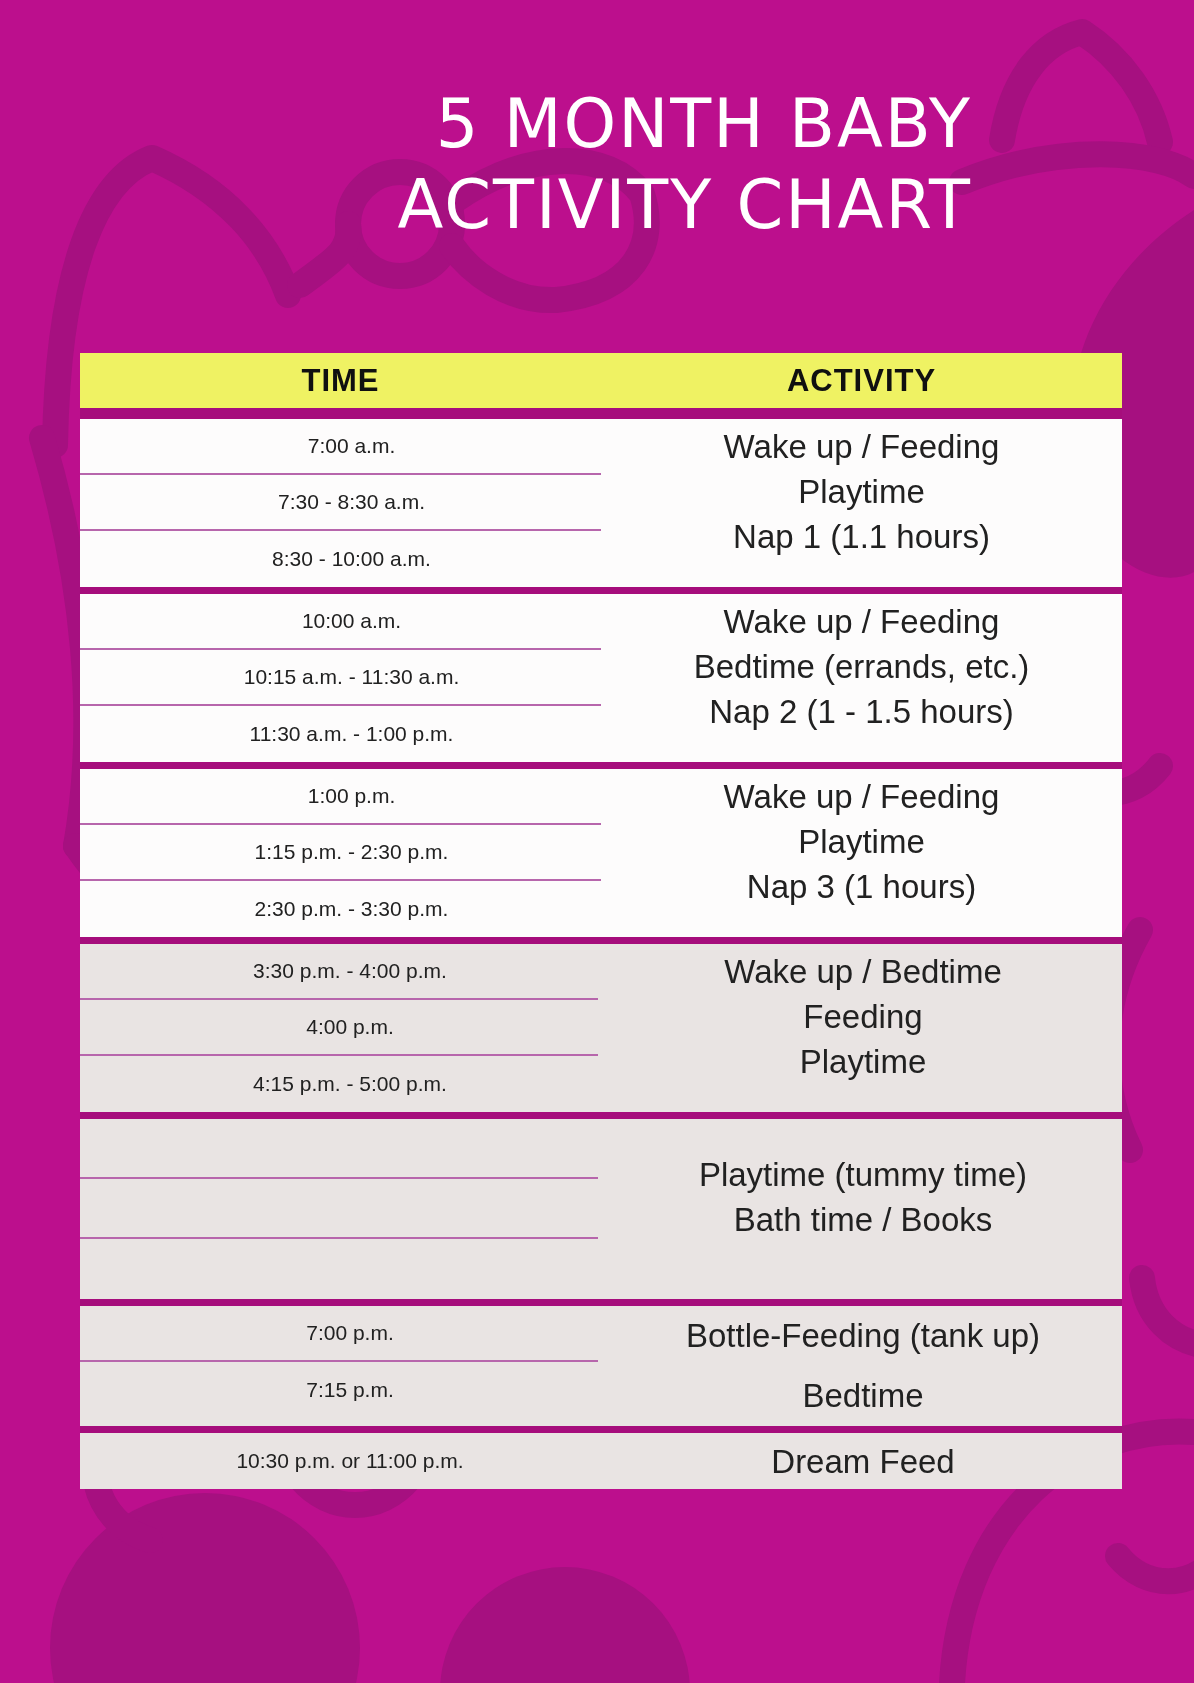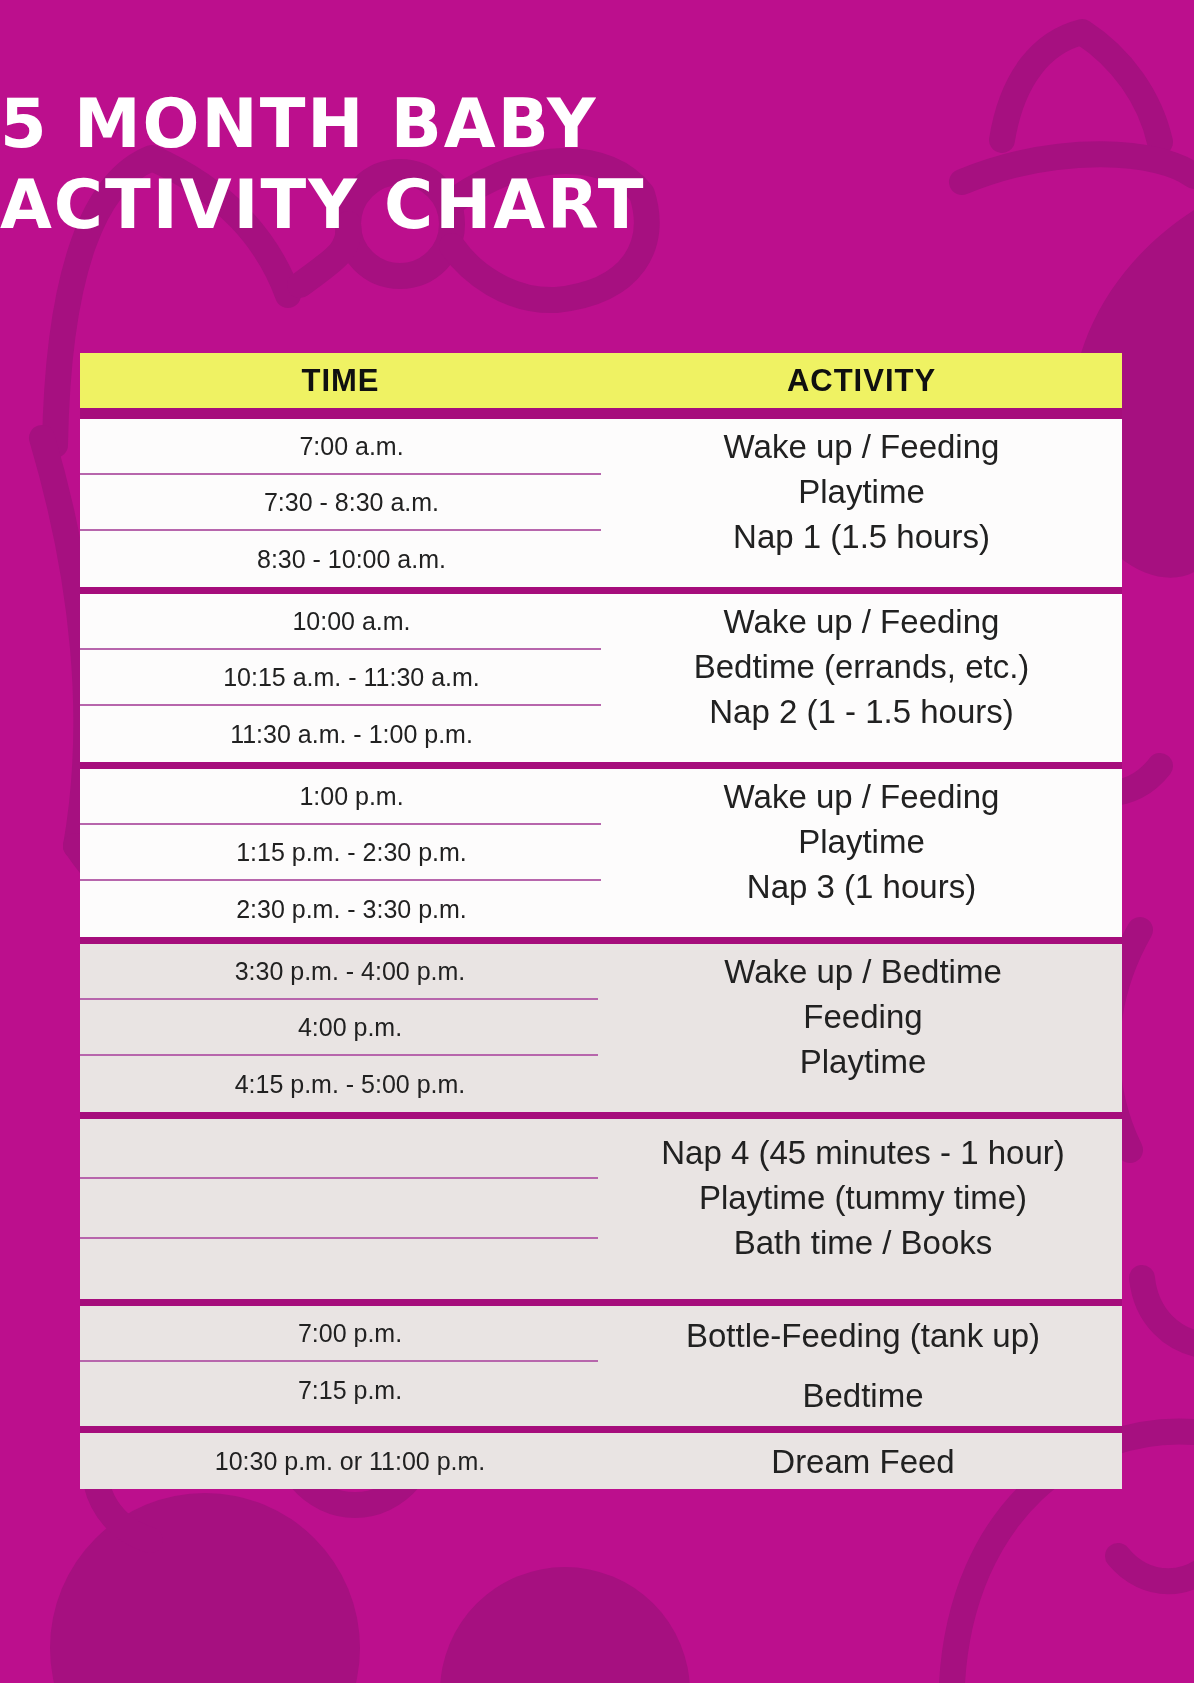--- a/index.html
+++ b/index.html
@@ -7,36 +7,36 @@
     --row-line:#b766ac; --white-row:#fdfcfc; --gray-row:#e9e4e3;
     --text:#212121; --header-text:#101010; --title:#ffffff;
   }
   *{margin:0;padding:0;box-sizing:border-box;}
   html,body{width:1194px;height:1683px;}
   body{font-family:"Liberation Sans",sans-serif;background:var(--bg);}
   .page{position:relative;width:1194px;height:1683px;background:var(--bg);overflow:hidden;}
   .bg-pattern{position:absolute;inset:0;width:1194px;height:1683px;}
   .pstroke{fill:none;stroke:var(--pattern);stroke-width:26;stroke-linecap:round;stroke-linejoin:round;}
   .pfill{fill:var(--pattern);stroke:none;}
-  .title{position:absolute;top:84px;left:0;width:972px;text-align:left;
-         font-family:"DejaVu Sans",sans-serif;font-weight:bold;
+  .title{position:absolute;top:84px;left:0;width:972px;text-align:right;
+         font-family:"DejaVu Sans",sans-serif;font-weight:normal;
          font-size:67px;line-height:81px;letter-spacing:2px;color:var(--title);}
   .title span{display:block;}
   .chart{position:absolute;left:80px;top:353px;width:1042px;}
   .thead{display:flex;height:55px;background:var(--header-bg);}
   .th{width:50%;display:flex;align-items:center;justify-content:center;
       font-size:31px;font-weight:bold;letter-spacing:1px;color:var(--header-text);text-align:right;}
   .header-gap{height:11px;background:var(--divider);}
   .divider{height:7px;background:var(--divider);}
   .group{display:flex;}
   .group.white{background:var(--white-row);}
   .group.gray{background:var(--gray-row);gap:6px;}
   .time-col{width:50%;display:flex;flex-direction:column;}
   .time-row{height:56px;display:flex;align-items:center;justify-content:center;
-            font-size:25px;color:var(--text);border-bottom:2px solid var(--row-line);padding-left:22px;}
+            font-size:21px;color:var(--text);border-bottom:2px solid var(--row-line);padding-left:22px;}
   .group.tall .time-row{height:60px;}
   .time-row:last-child{border-bottom:none;}
   .act-col{width:50%;display:flex;flex-direction:column;justify-content:center;}
   .act-col.three{padding-bottom:24px;}
   .act-line{text-align:center;font-size:33px;color:var(--text);line-height:45px;}
   .act-col.two .act-line{line-height:60px;}
 </style>
 </head>
 <body>
 
@@ -83,21 +83,21 @@
     <div id="groups">
         <div class="group white">
           <div class="time-col">
             <div class="time-row">7:00 a.m.</div>
             <div class="time-row">7:30 - 8:30 a.m.</div>
             <div class="time-row">8:30 - 10:00 a.m.</div>
           </div>
           <div class="act-col three">
             <div class="act-line">Wake up / Feeding</div>
             <div class="act-line">Playtime</div>
-            <div class="act-line">Nap 1 (1.5 hours)</div>
+            <div class="act-line">Nap 1 (1.1 hours)</div>
           </div>
         </div>
         <div class="divider"></div>
         <div class="group white">
           <div class="time-col">
             <div class="time-row">10:00 a.m.</div>
             <div class="time-row">10:15 a.m. - 11:30 a.m.</div>
             <div class="time-row">11:30 a.m. - 1:00 p.m.</div>
           </div>
           <div class="act-col three">
@@ -133,21 +133,20 @@
           </div>
         </div>
         <div class="divider"></div>
         <div class="group gray tall">
           <div class="time-col">
             <div class="time-row"></div>
             <div class="time-row"></div>
             <div class="time-row"></div>
           </div>
           <div class="act-col three">
-            <div class="act-line">Nap 4 (45 minutes - 1 hour)</div>
             <div class="act-line">Playtime (tummy time)</div>
             <div class="act-line">Bath time / Books</div>
           </div>
         </div>
         <div class="divider"></div>
         <div class="group gray">
           <div class="time-col">
             <div class="time-row">7:00 p.m.</div>
             <div class="time-row">7:15 p.m.</div>
           </div>

